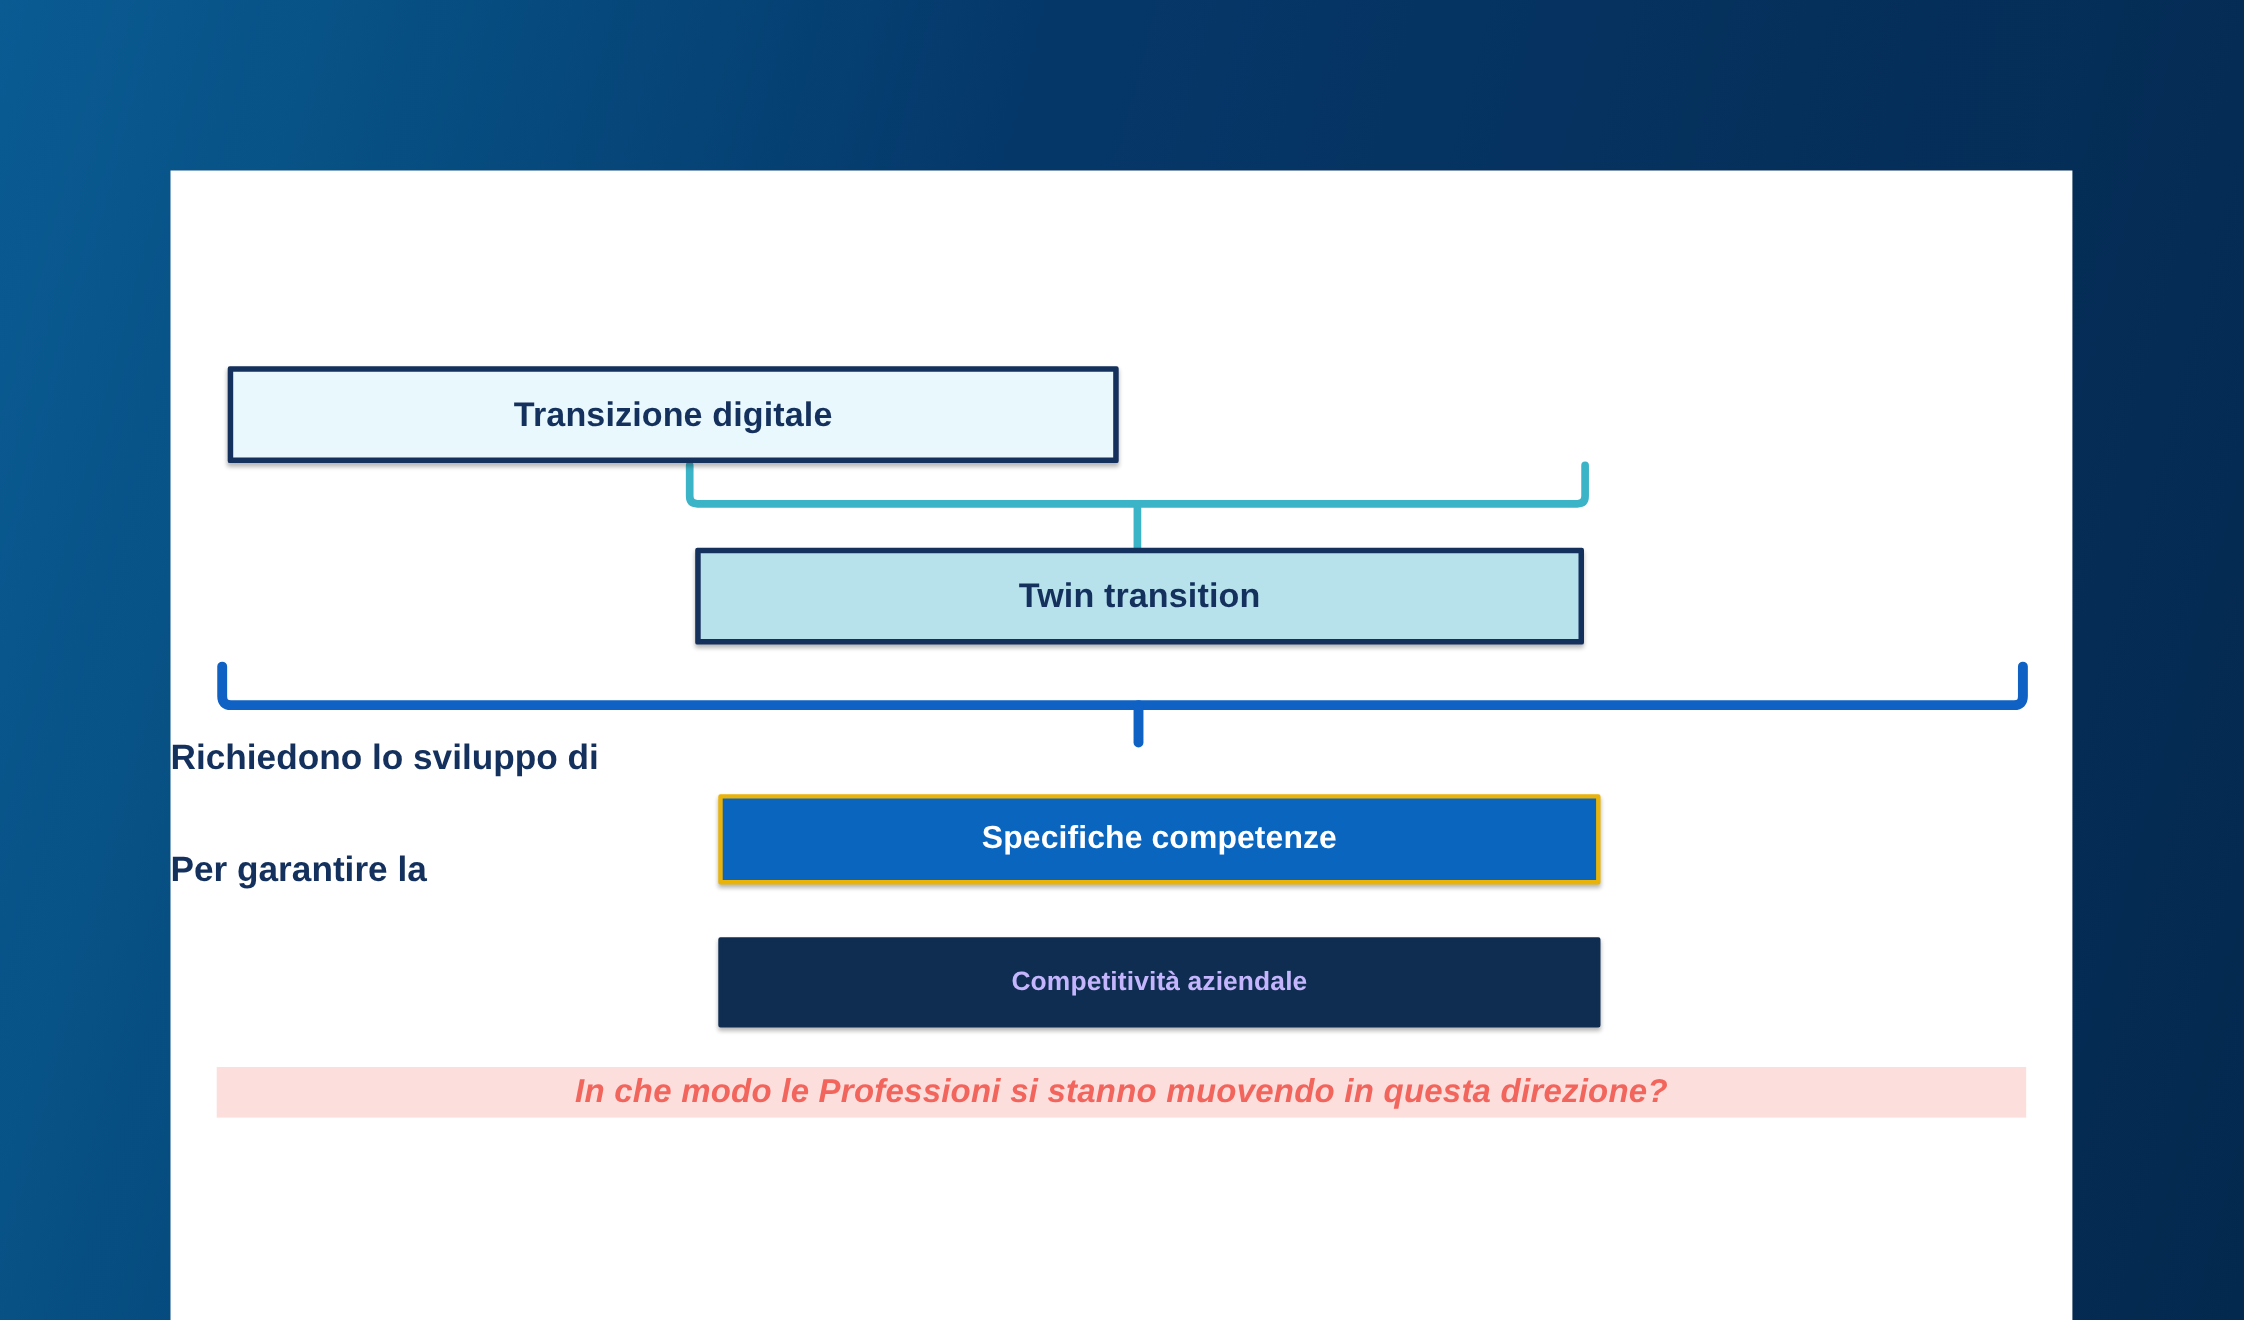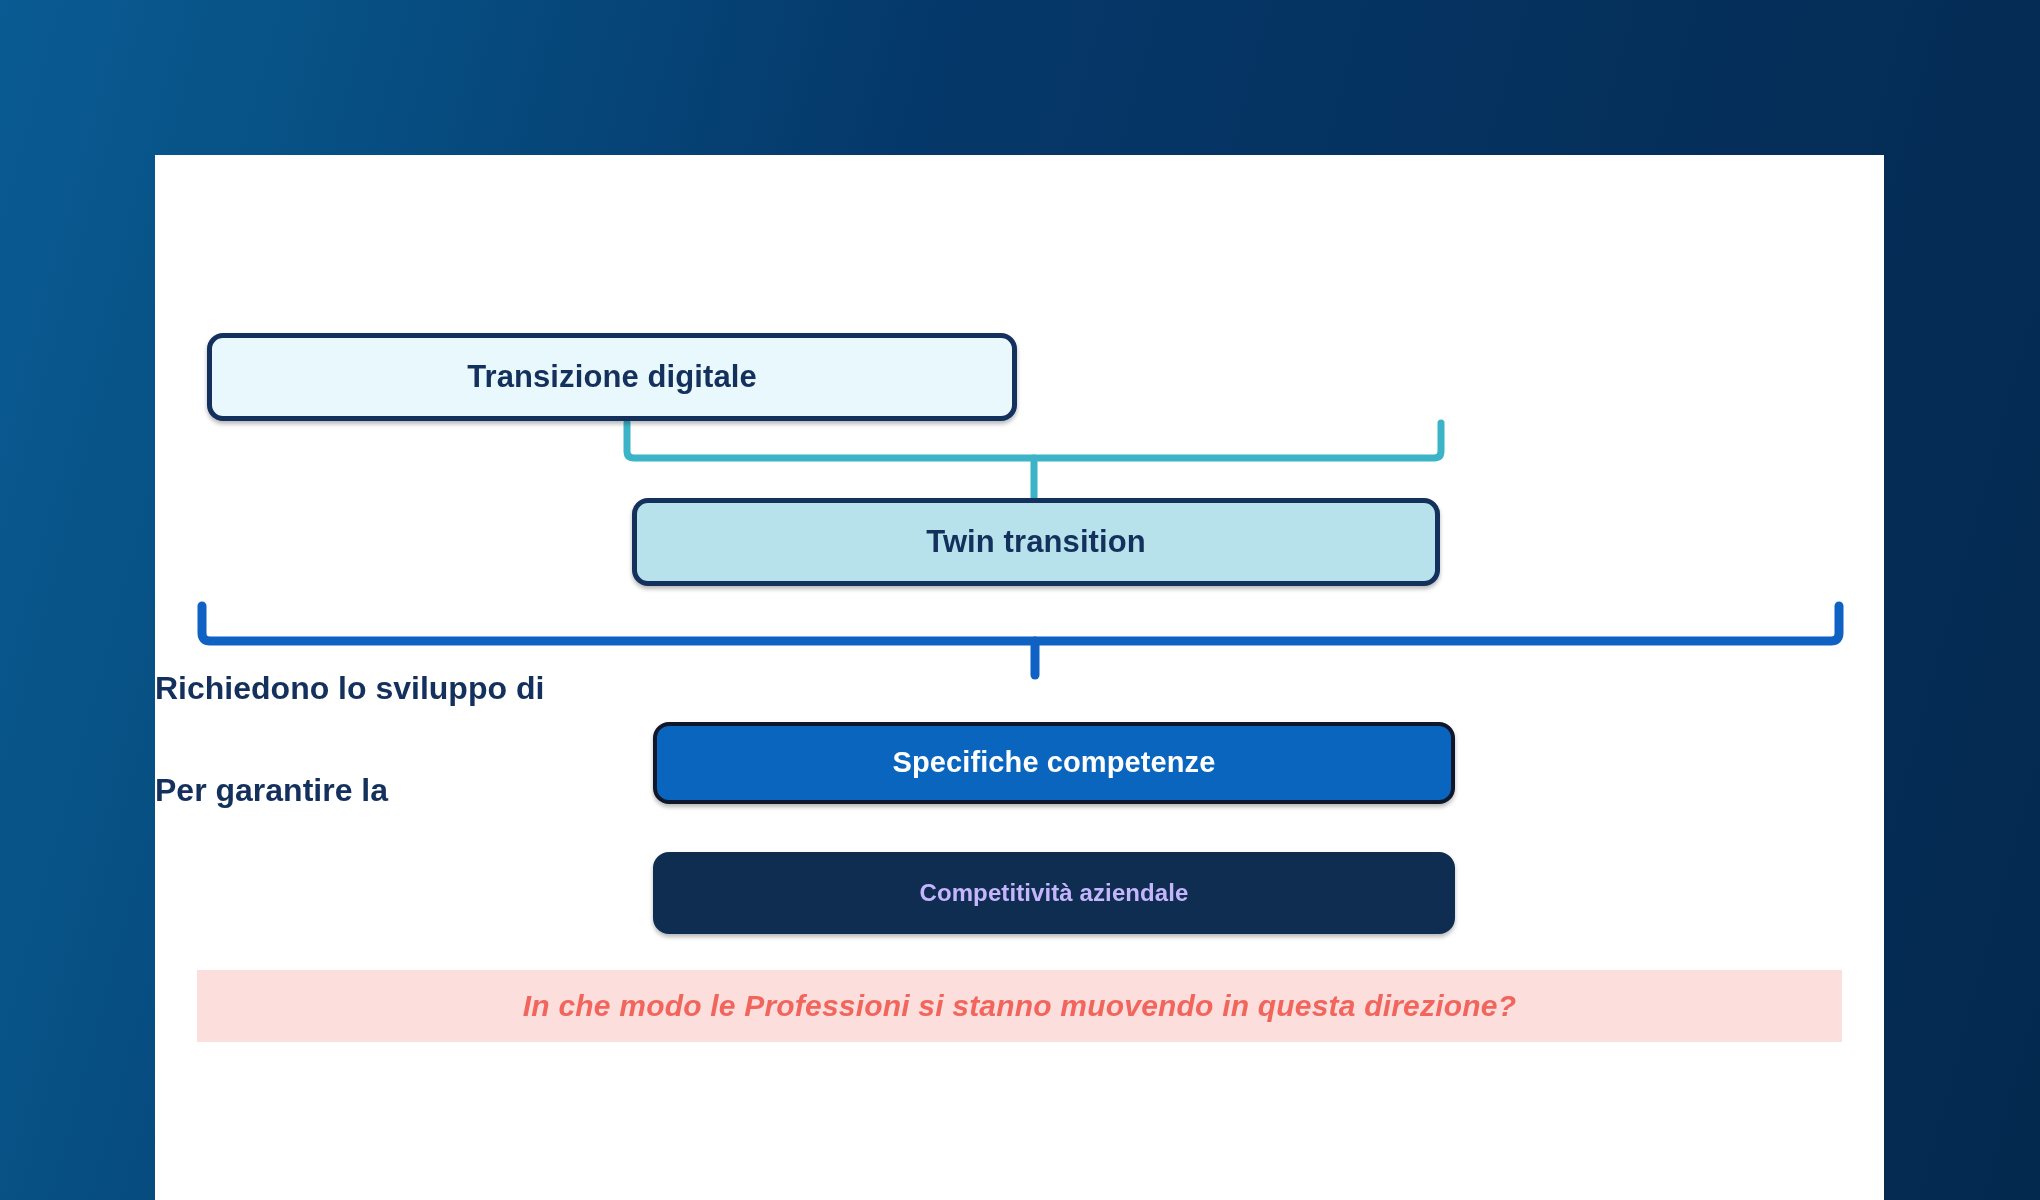--- a/index.html
+++ b/index.html
@@ -21,21 +21,21 @@
     width:1729px; height:1045px;
     background:#ffffff;
   }
 
   
   .node {
     position:absolute;
     display:flex;
     align-items:center;
     justify-content:center;
-    border-radius:16px;
+    border-radius:2px;
     text-align:center;
     line-height:1.15;
   }
   .node .label {
     font-weight:bold;
     letter-spacing:.1px;
     padding:0 14px;
   }
 
   .node.outlined {
@@ -65,21 +65,21 @@
     width:808px; height:88px;
     background:#b7e2ec;
   }
   #node-twin .label { color:#14305c; font-size:31px; }
 
   
   #node-skills {
     left:498px; top:567px;
     width:802px; height:82px;
     background:#0a65bf;
-    border:4px solid #0f172a;
+    border:4px solid #eab308;
     box-shadow:0 3px 4px rgba(0,0,0,.28);
   }
   #node-skills .label { color:#ffffff; font-size:29px; }
 
   
   #node-competitiveness {
     left:498px; top:697px;
     width:802px; height:82px;
     background:#0f2d51;
     border:4px solid #0f2d51;
@@ -105,21 +105,21 @@
     position:absolute;
     left:0; top:0;
     width:1729px; height:1045px;
     pointer-events:none;
   }
 
   
   #question-banner {
     position:absolute;
     left:42px; top:815px;
-    width:1645px; height:72px;
+    width:1645px; height:46px;
     background:#fcdedd;
     display:flex;
     align-items:center;
     justify-content:center;
   }
   #question-banner .label {
     color:#f2655c;
     font-weight:bold;
     font-style:italic;
     font-size:30px;

